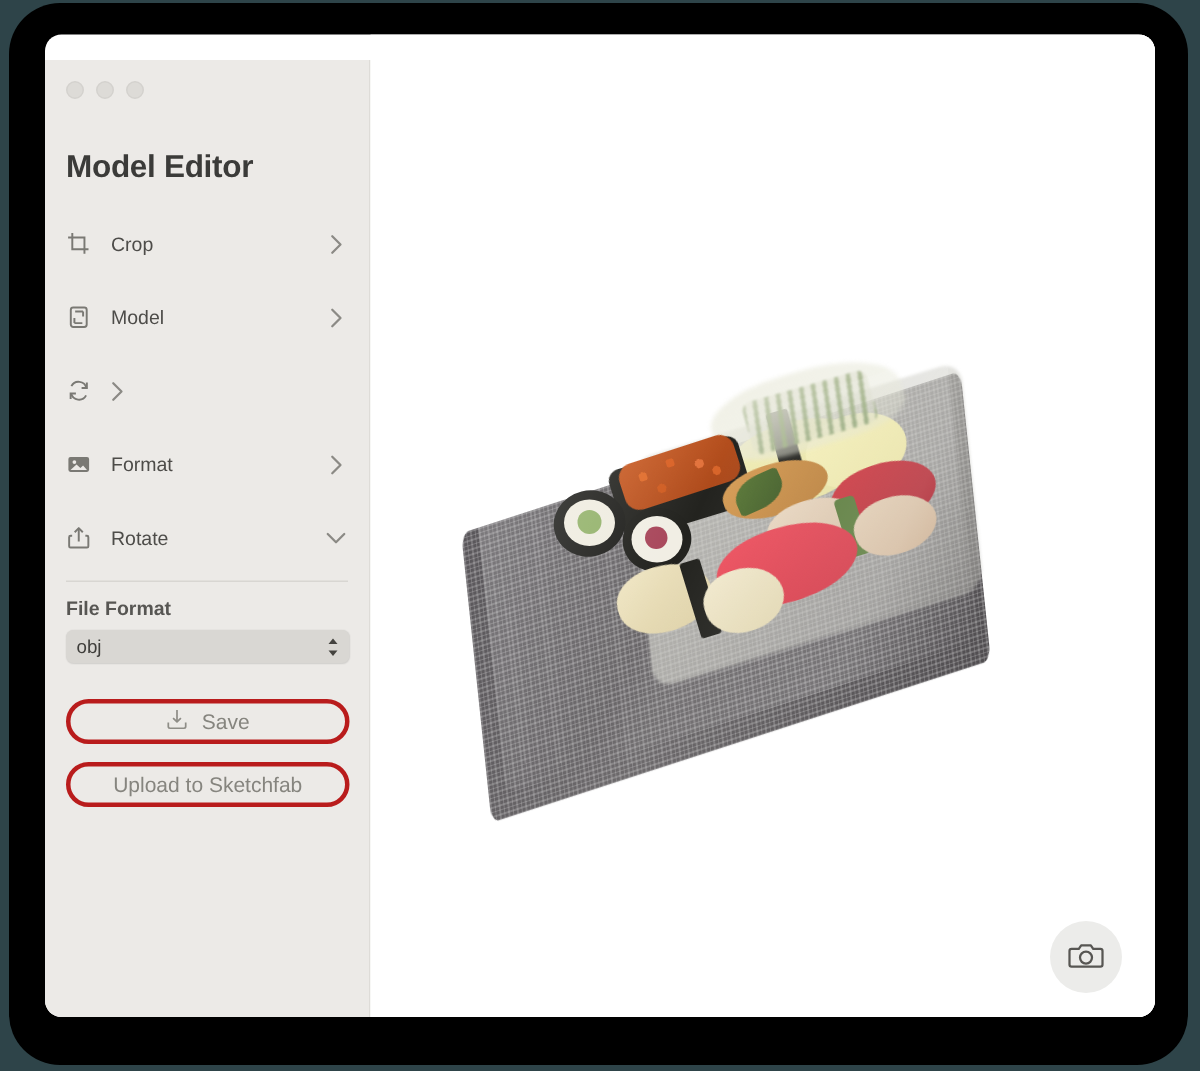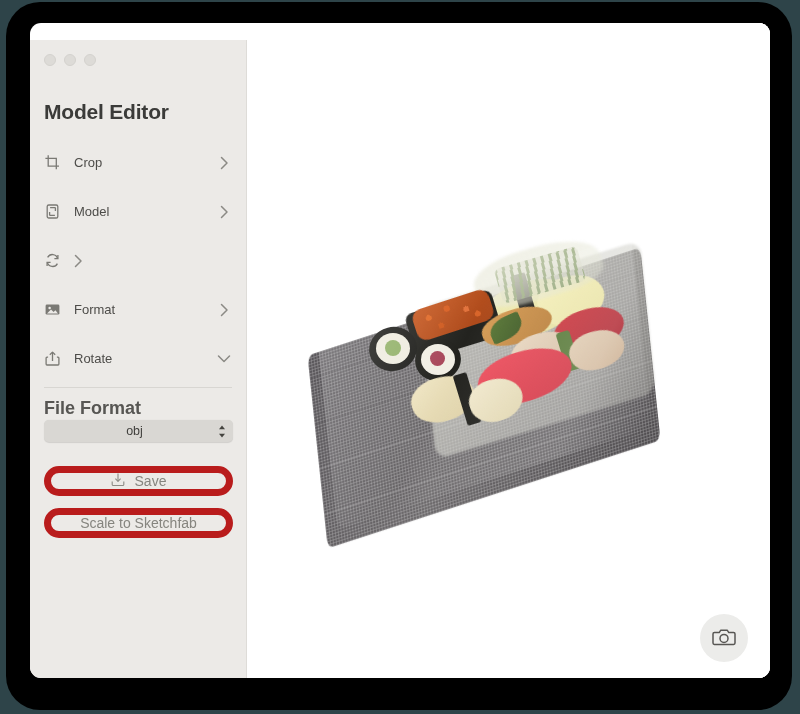--- a/index.html
+++ b/index.html
@@ -124,59 +124,58 @@
     right: 14px;
     top: 347px;
     height: 1px;
     background: #d8d6d2;
   }
 
   #file-format-label {
     position: absolute;
     left: 14px;
     top: 358px;
-    font-size: 18px;
+    font-size: 13px;
     font-weight: bold;
     color: #575653;
   }
 
   #file-format-select {
     position: absolute;
     left: 14px;
     top: 380px;
     width: 189px;
     height: 22px;
     background: #d9d7d3;
     border: none;
     border-radius: 5px;
     display: flex;
     align-items: center;
     padding: 0 7px;
     box-shadow: 0 0.5px 1px rgba(0,0,0,0.12);
-    text-align: center;
   }
   #file-format-select .ff-value {
     flex: 1;
     font-size: 12.5px;
     color: #3f3e3b;
   }
   #file-format-select .ff-arrows {
     color: #44433f;
     display: flex;
     flex-direction: column;
     line-height: 0.55;
     font-size: 9px;
   }
 
   .pill-button {
     position: absolute;
     left: 14px;
     width: 189px;
     height: 30px;
-    border: 7px solid #b91c1c;
+    border: 3px solid #b91c1c;
     border-radius: 15px;
     background: transparent;
     display: flex;
     align-items: center;
     justify-content: center;
     gap: 10px;
     font-size: 14px;
     color: #86857f;
     font-family: "Liberation Sans", sans-serif;
     cursor: default;
@@ -417,21 +416,21 @@
         <svg width="14" height="15" viewBox="0 0 14 15" fill="none" stroke="#8e8d87" stroke-width="1.15">
           <path d="M1.2 9.6 V12.4 A1.1 1.1 0 0 0 2.3 13.5 H11.7 A1.1 1.1 0 0 0 12.8 12.4 V9.6"></path>
           <path d="M7 1.4 V9.2"></path>
           <path d="M4.4 6.7 L7 9.3 L9.6 6.7" stroke-linejoin="round"></path>
         </svg>
       </span>
       <span>Save</span>
     </button>
 
     <button class="pill-button" id="upload-button">
-      <span>Scale to Sketchfab</span>
+      <span>Upload to Sketchfab</span>
     </button>
 
   </div>
 
   <div id="main-content">
 
     <div id="toolbar">
       <div id="redacted-bar"></div>
       <button class="toolbar-button">Sign Out</button>
       <div id="help-icon">?</div>

